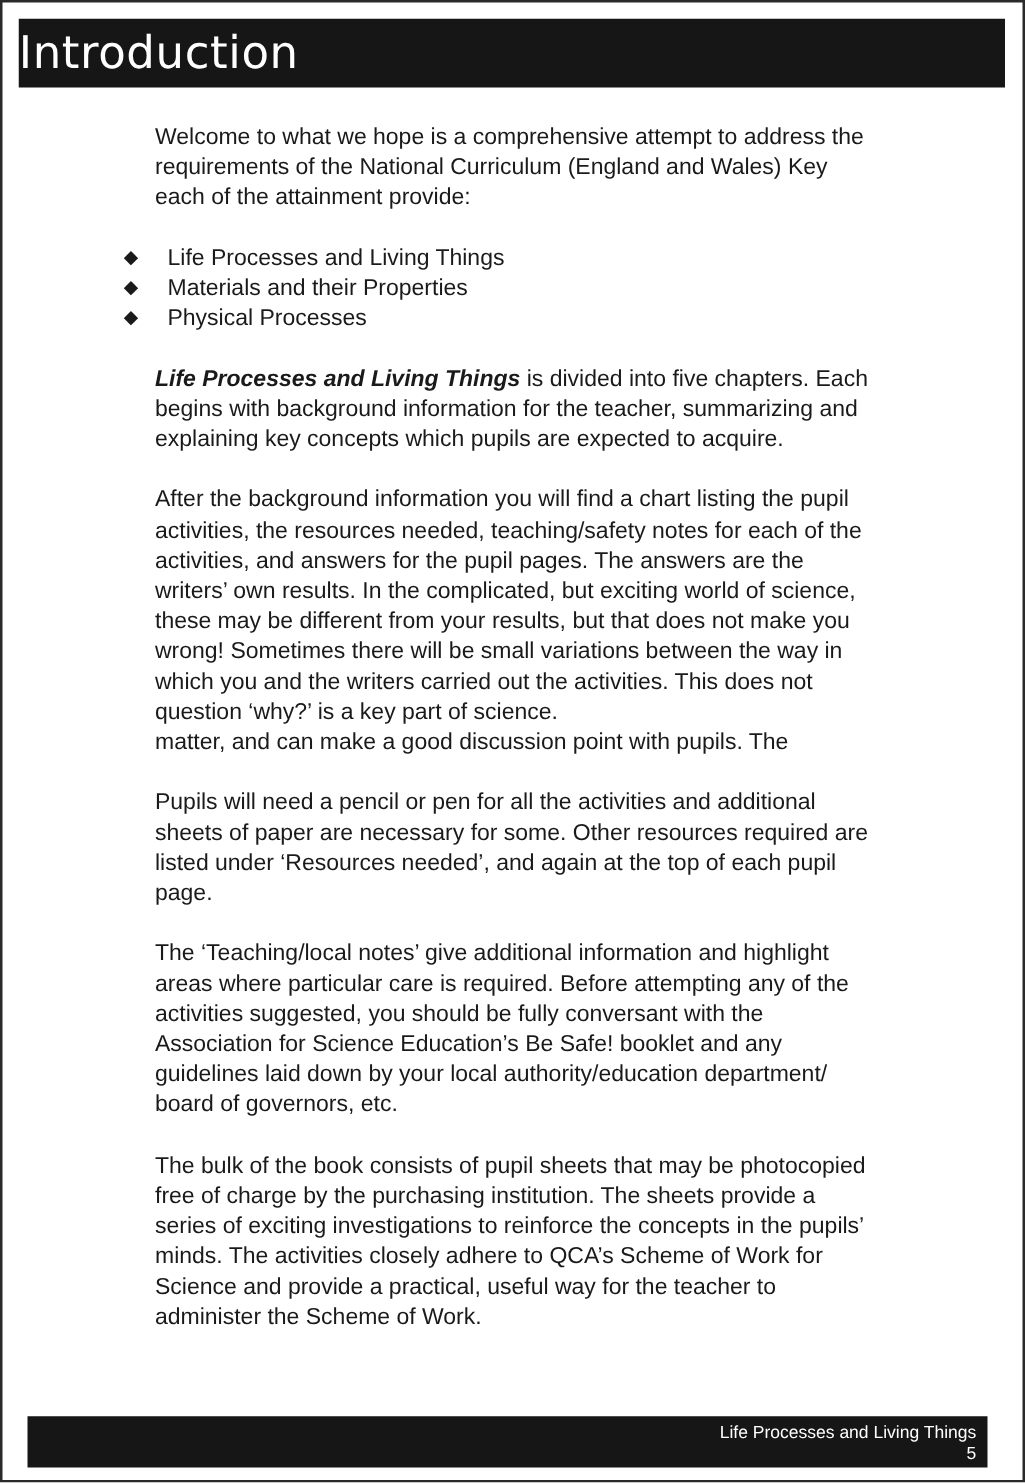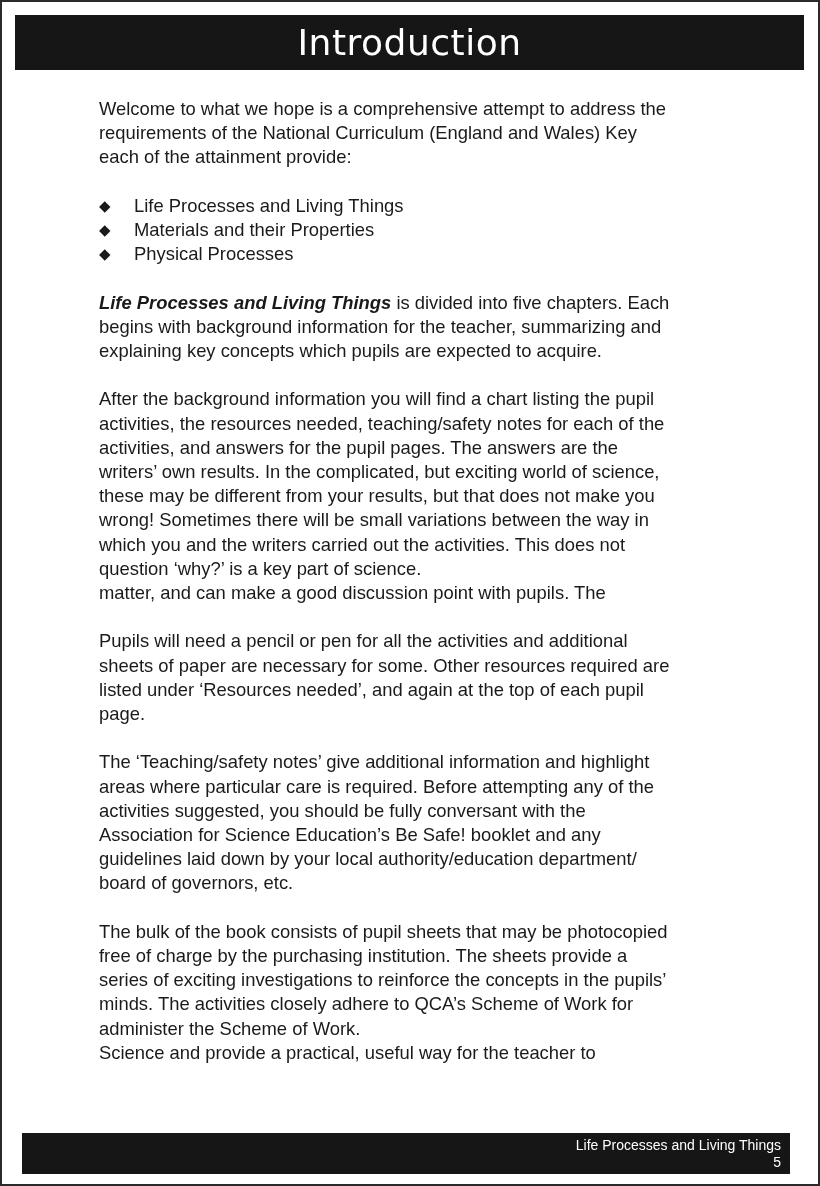--- a/index.html
+++ b/index.html
@@ -1,22 +1,22 @@
 <!DOCTYPE html>
 <html><head>
 <meta charset="utf-8">
 <style>
   html, body { margin: 0; padding: 0; background: #ffffff; }
   body { width: 820px; height: 1186px; position: relative; overflow: hidden; font-family: "Liberation Sans", sans-serif; }
   .page-border { position: absolute; left: 0; top: 0; width: 816px; height: 1182px; border: 2px solid #2a2a2a; }
-  .header-bar { position: absolute; left: 15px; top: 15px; width: 789px; height: 55px; background: #161616; display: flex; align-items: center; justify-content: center; }
+  .header-bar { position: absolute; left: 15px; top: 15px; width: 789px; height: 55px; background: #161616; display: flex; align-items: center; justify-content: flex-start; }
   .header-title { color: #ffffff; font-family: "DejaVu Sans", sans-serif; font-size: 36px; letter-spacing: 0.5px; }
   .content { position: absolute; left: 99px; top: 97px; width: 640px; color: #1a1a1a; font-size: 18.4px; line-height: 24.2px; }
   .para { margin: 0 0 24.2px 0; }
-  .line { display: block; white-space: nowrap; }
+  .line { display: block; white-space: nowrap; margin-left: 25px; }
   .bullets { margin: 0 0 24.2px 0; padding: 0; list-style: none; }
   .bullet { display: flex; align-items: center; }
   .bullet-icon { width: 35px; font-size: 15px; display: inline-block; }
   .bi { font-weight: bold; font-style: italic; }
   .it { }
   .footer-bar { position: absolute; left: 22px; top: 1133px; width: 768px; height: 41px; background: #161616; color: #ffffff; font-size: 14px; line-height: 17px; text-align: right; box-sizing: border-box; padding: 4px 9px 0 0; }
 </style>
 </head>
 <body>
 
@@ -67,34 +67,34 @@
   </p>
 
   <p class="para">
     <span class="line">Pupils will need a pencil or pen for all the activities and additional</span>
     <span class="line">sheets of paper are necessary for some. Other resources required are</span>
     <span class="line">listed under ‘Resources needed’, and again at the top of each pupil</span>
     <span class="line">page.</span>
   </p>
 
   <p class="para">
-    <span class="line">The ‘Teaching/safety notes’ give additional information and highlight</span>
+    <span class="line">The ‘Teaching/local notes’ give additional information and highlight</span>
     <span class="line">areas where particular care is required. Before attempting any of the</span>
     <span class="line">activities suggested, you should be fully conversant with the</span>
     <span class="line"><span>Association for Science Education’s </span><span class="it">Be Safe!</span><span> booklet and any</span></span>
     <span class="line">guidelines laid down by your local authority/education department/</span>
     <span class="line">board of governors, etc.</span>
   </p>
 
   <p class="para">
     <span class="line">The bulk of the book consists of pupil sheets that may be photocopied</span>
     <span class="line">free of charge by the purchasing institution. The sheets provide a</span>
     <span class="line">series of exciting investigations to reinforce the concepts in the pupils’</span>
     <span class="line">minds. The activities closely adhere to QCA’s Scheme of Work for</span>
+    <span class="line">Science and provide a practical, useful way for the teacher to</span>
     <span class="line">administer the Scheme of Work.</span>
-    <span class="line">Science and provide a practical, useful way for the teacher to</span>
   </p>
 </div>
 
 <div class="footer-bar">
   <div>Life Processes and Living Things</div>
   <div>5</div>
 </div>
 
 </body></html>

